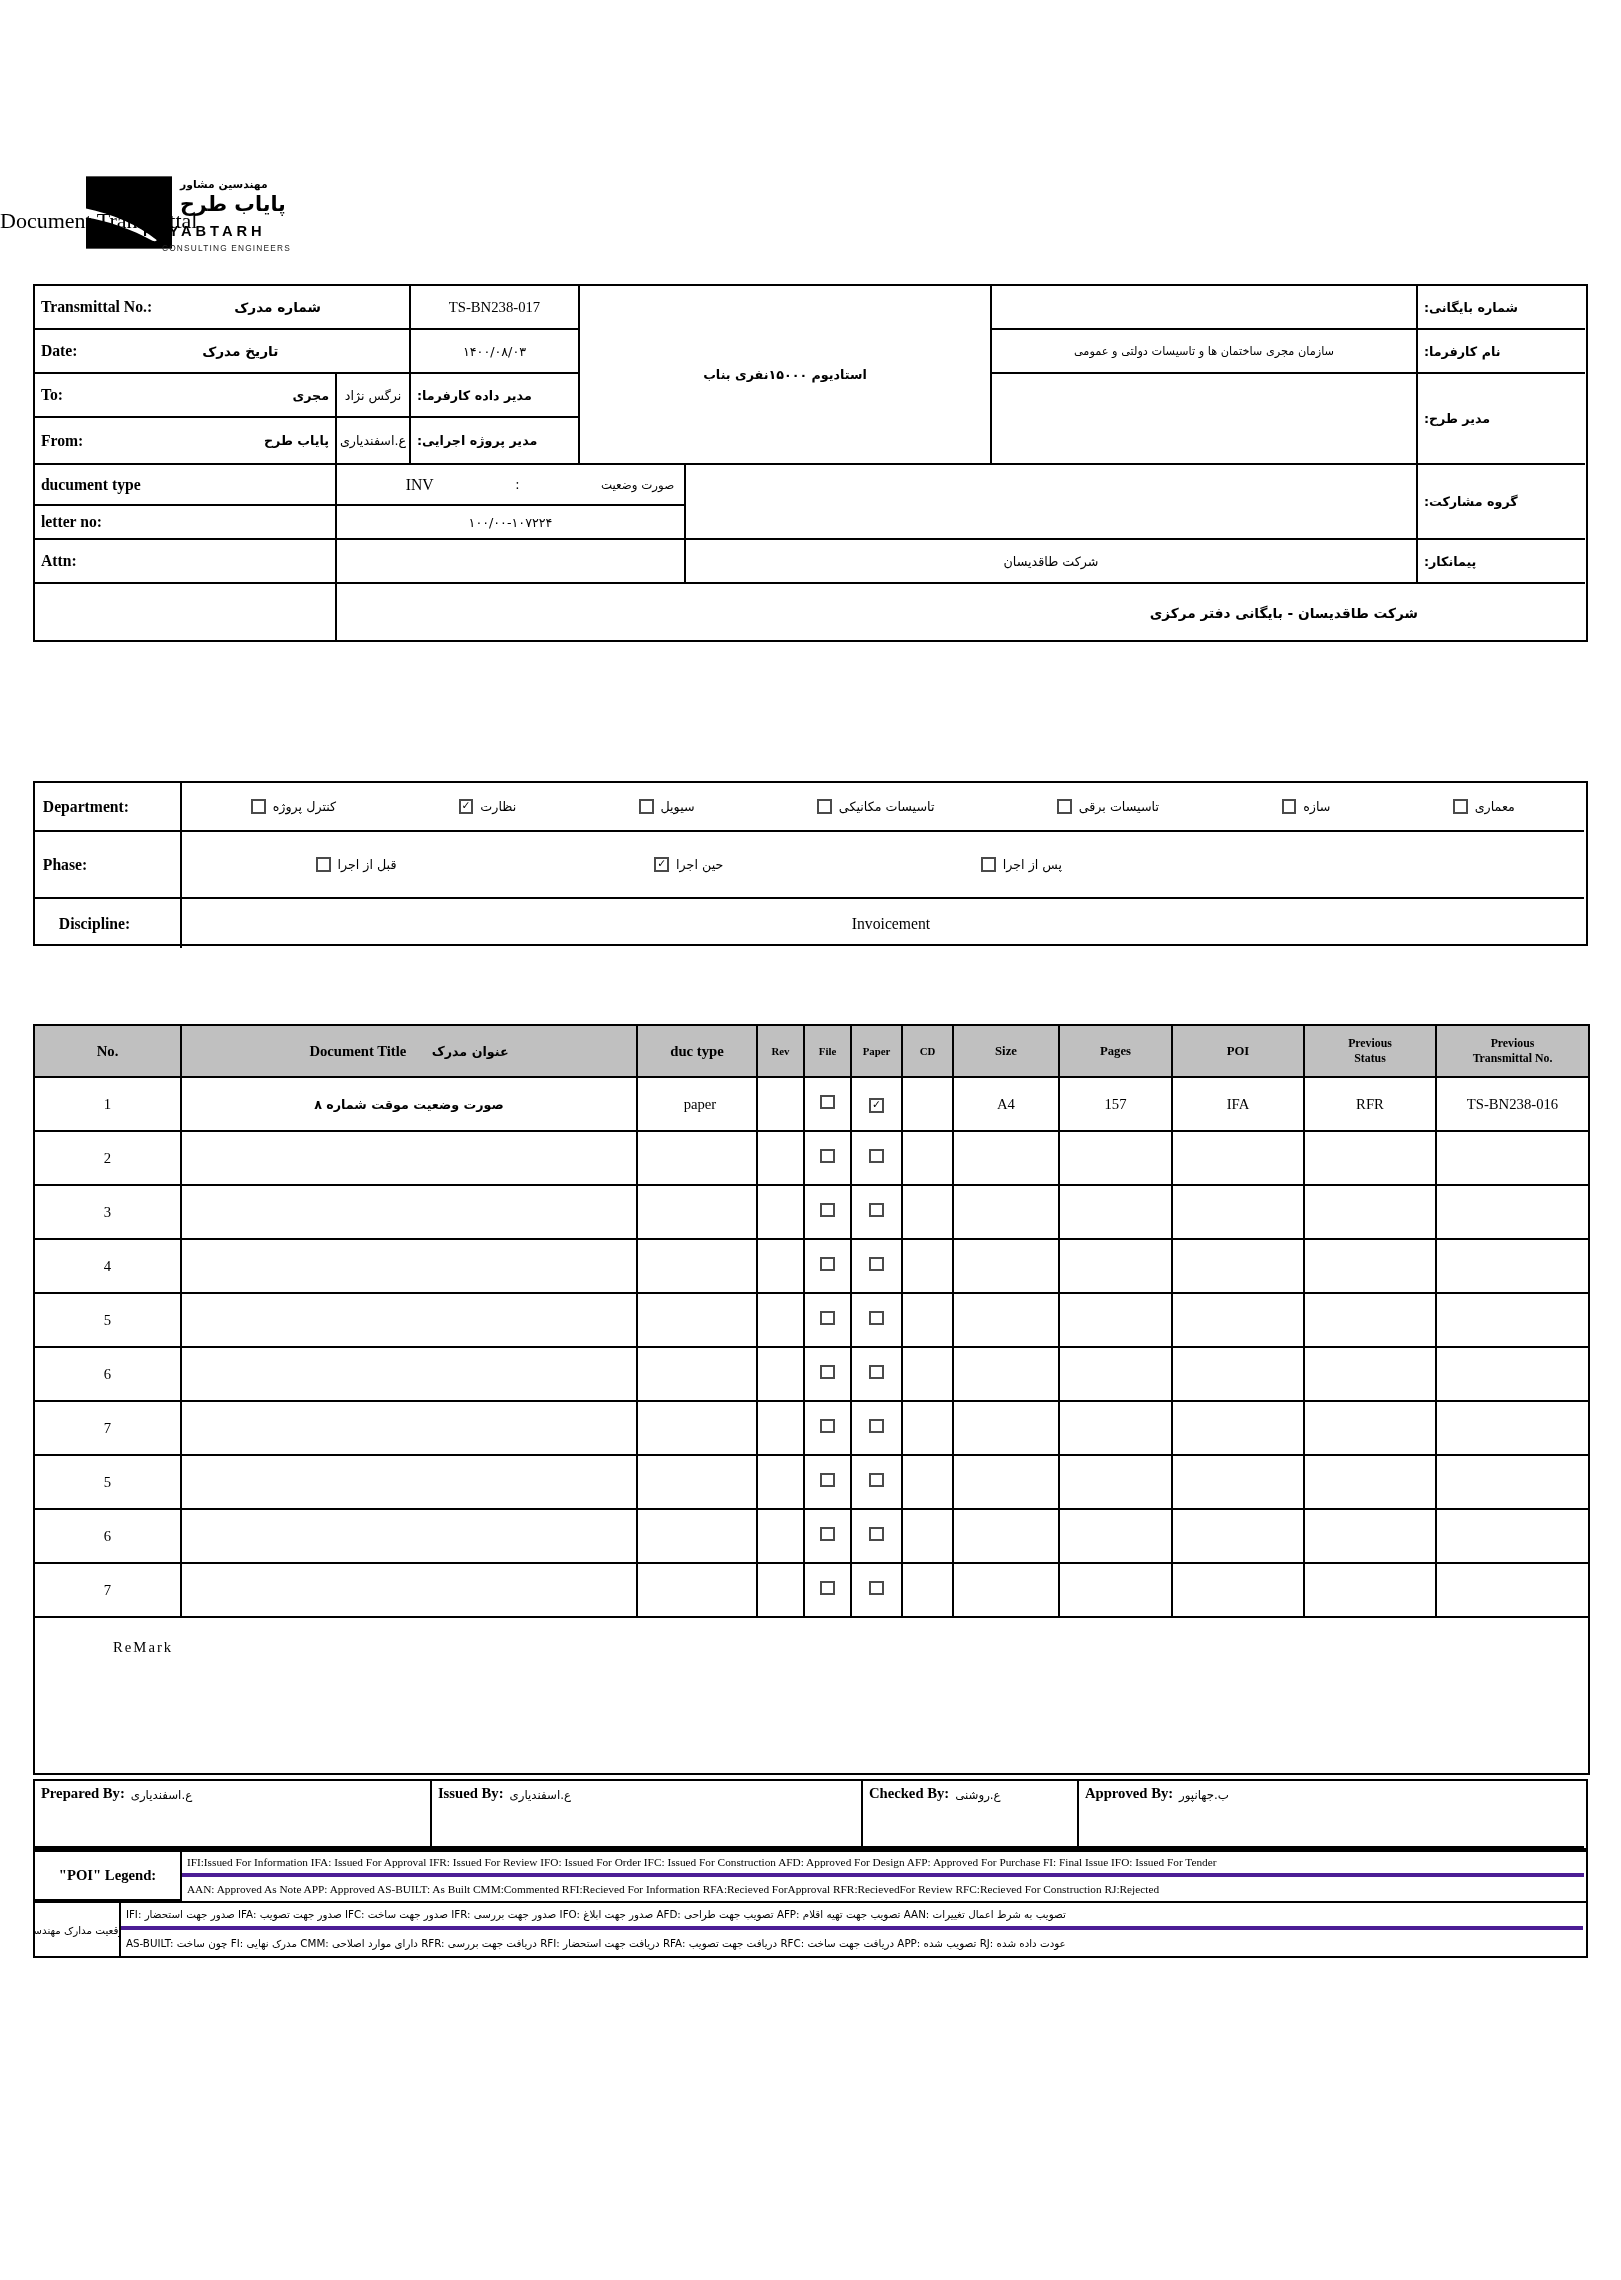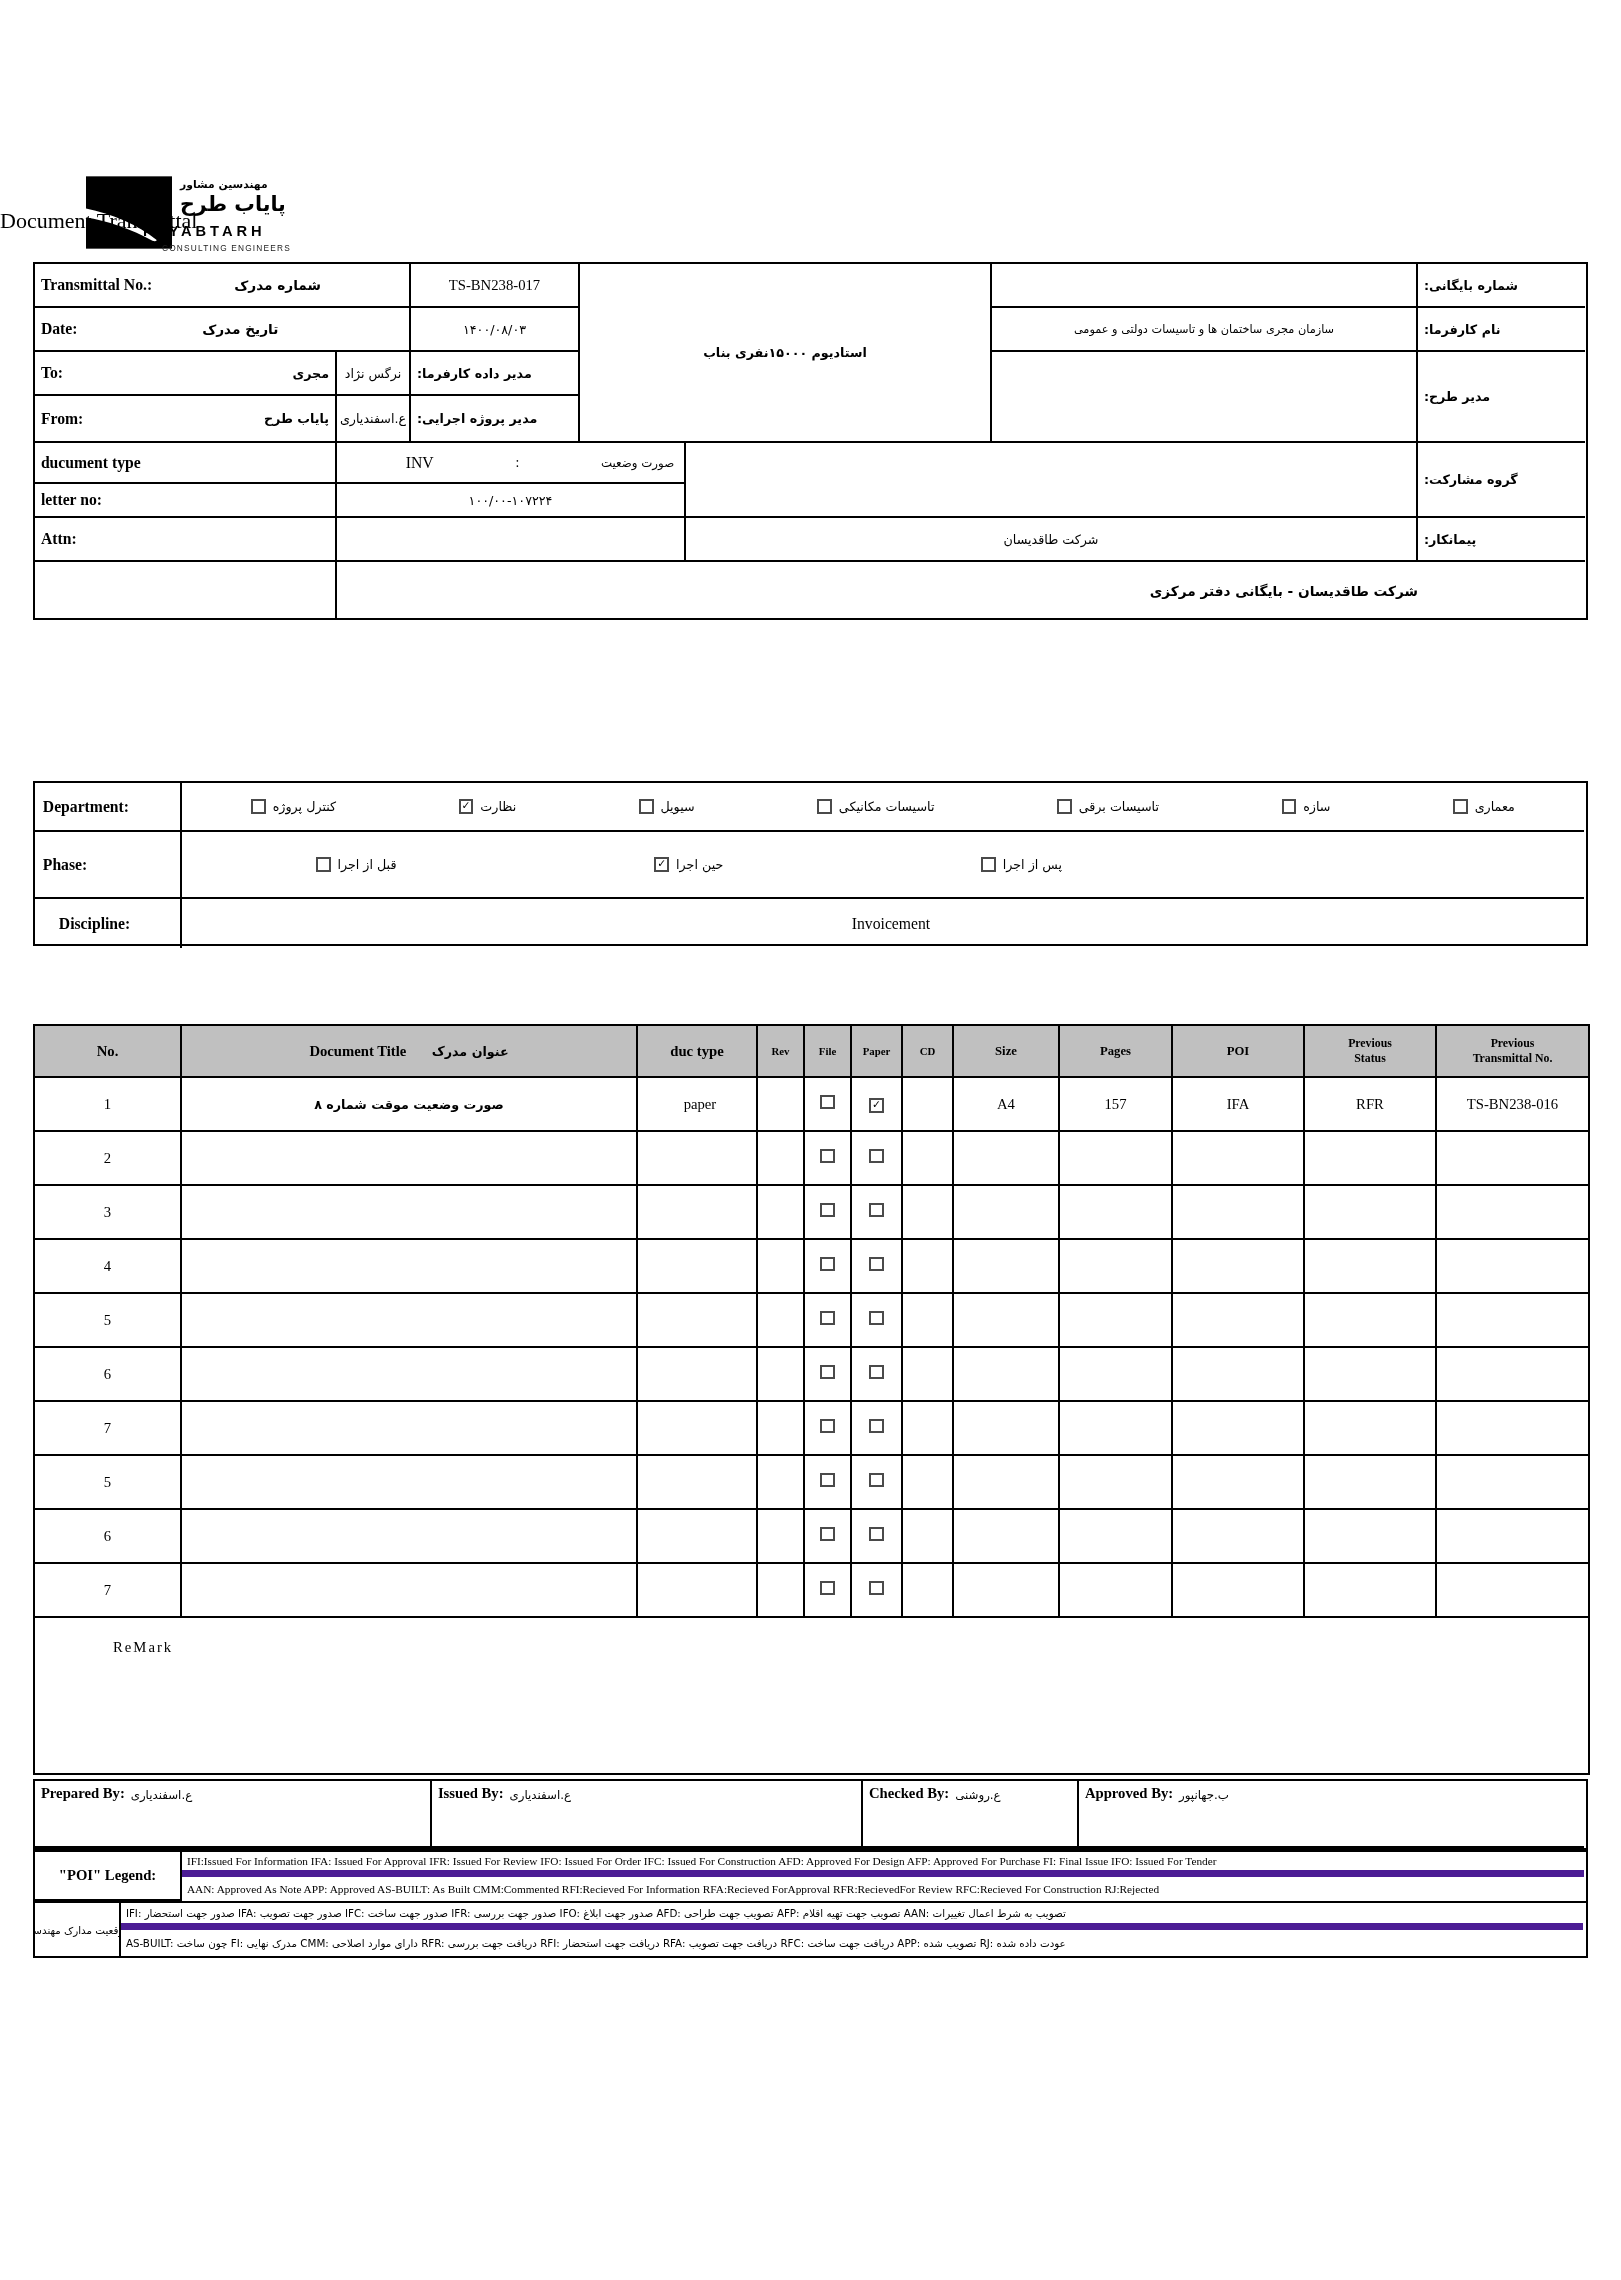--- a/index.html
+++ b/index.html
@@ -16,21 +16,21 @@
   .logo-sub { position:absolute; left:76px; top:67px; font-family:"Liberation Sans",sans-serif; font-size:8.3px; letter-spacing:1.2px; color:#222; }
 
   .doc-title { position:absolute; left:0; top:208px; width:100%; 
                font-size:22px; font-weight:normal; }
 
   
   .fa { font-family:"DejaVu Sans",sans-serif; direction:rtl; unicode-bidi:isolate; }
   .b { font-weight:bold; }
 
   
-  .hdr { position:absolute; left:33px; top:262px; width:1555px; height:358px;
+  .hdr { position:absolute; left:33px; top:284px; width:1555px; height:358px;
          display:grid; border:2.9px solid #000;
          grid-template-columns:302px 74px 169px 106px 306px 426px 167px;
          grid-template-rows:44px 44px 44px 47px 41px 34px 44px 57px; }
   .hc { border-right:2px solid #000; border-bottom:2px solid #000; padding:2px 5.9px;
         display:flex; align-items:center; overflow:hidden; }
   .hc.last-col { border-right:none; }
   .hc.last-row { border-bottom:none;margin-left:16px; }
   .en-label { font-size:15.7px; font-weight:bold; }
   .fa-mid { flex:1; text-align:center; font-size:13.7px; font-weight:bold; }
   .fa-val { font-size:12.7px; }
@@ -72,21 +72,21 @@
   .sig .en-label { font-size:14.7px; }
   .sig .fa-val { font-size:11.8px; margin-left:5.9px; margin-top:2.9px; }
 
   
   .leg-top { position:absolute; left:33px; top:1850px; width:1555px;
              display:grid; grid-template-columns:147px 1402px; grid-template-rows:24.5px 24.5px;
              border:2.9px solid #000; border-bottom:none; }
   .leg-bot { position:absolute; left:33px; top:1901px; width:1555px;
              display:grid; grid-template-columns:86px 1462px; grid-template-rows:26.5px 26.5px;
              border:2.9px solid #000; }
-  .leg-cell { border-right:2px solid #000; border-bottom:7px solid #4c1d95;
+  .leg-cell { border-right:2px solid #000; border-bottom:4px solid #4c1d95;
               display:flex; align-items:center; padding:0 4.9px; overflow:hidden; white-space:nowrap; }
   .leg-label { justify-content:center; font-size:14.7px; font-weight:bold; }
   .leg-label-fa { justify-content:center; font-family:"DejaVu Sans",sans-serif; font-size:10.3px; }
   .leg-line { font-size:11.3px; border-right:none; }
   .leg-line-fa { font-size:10.3px; }
   .nb { border-bottom:none; }
 </style>
 </head>
 <body>
 

